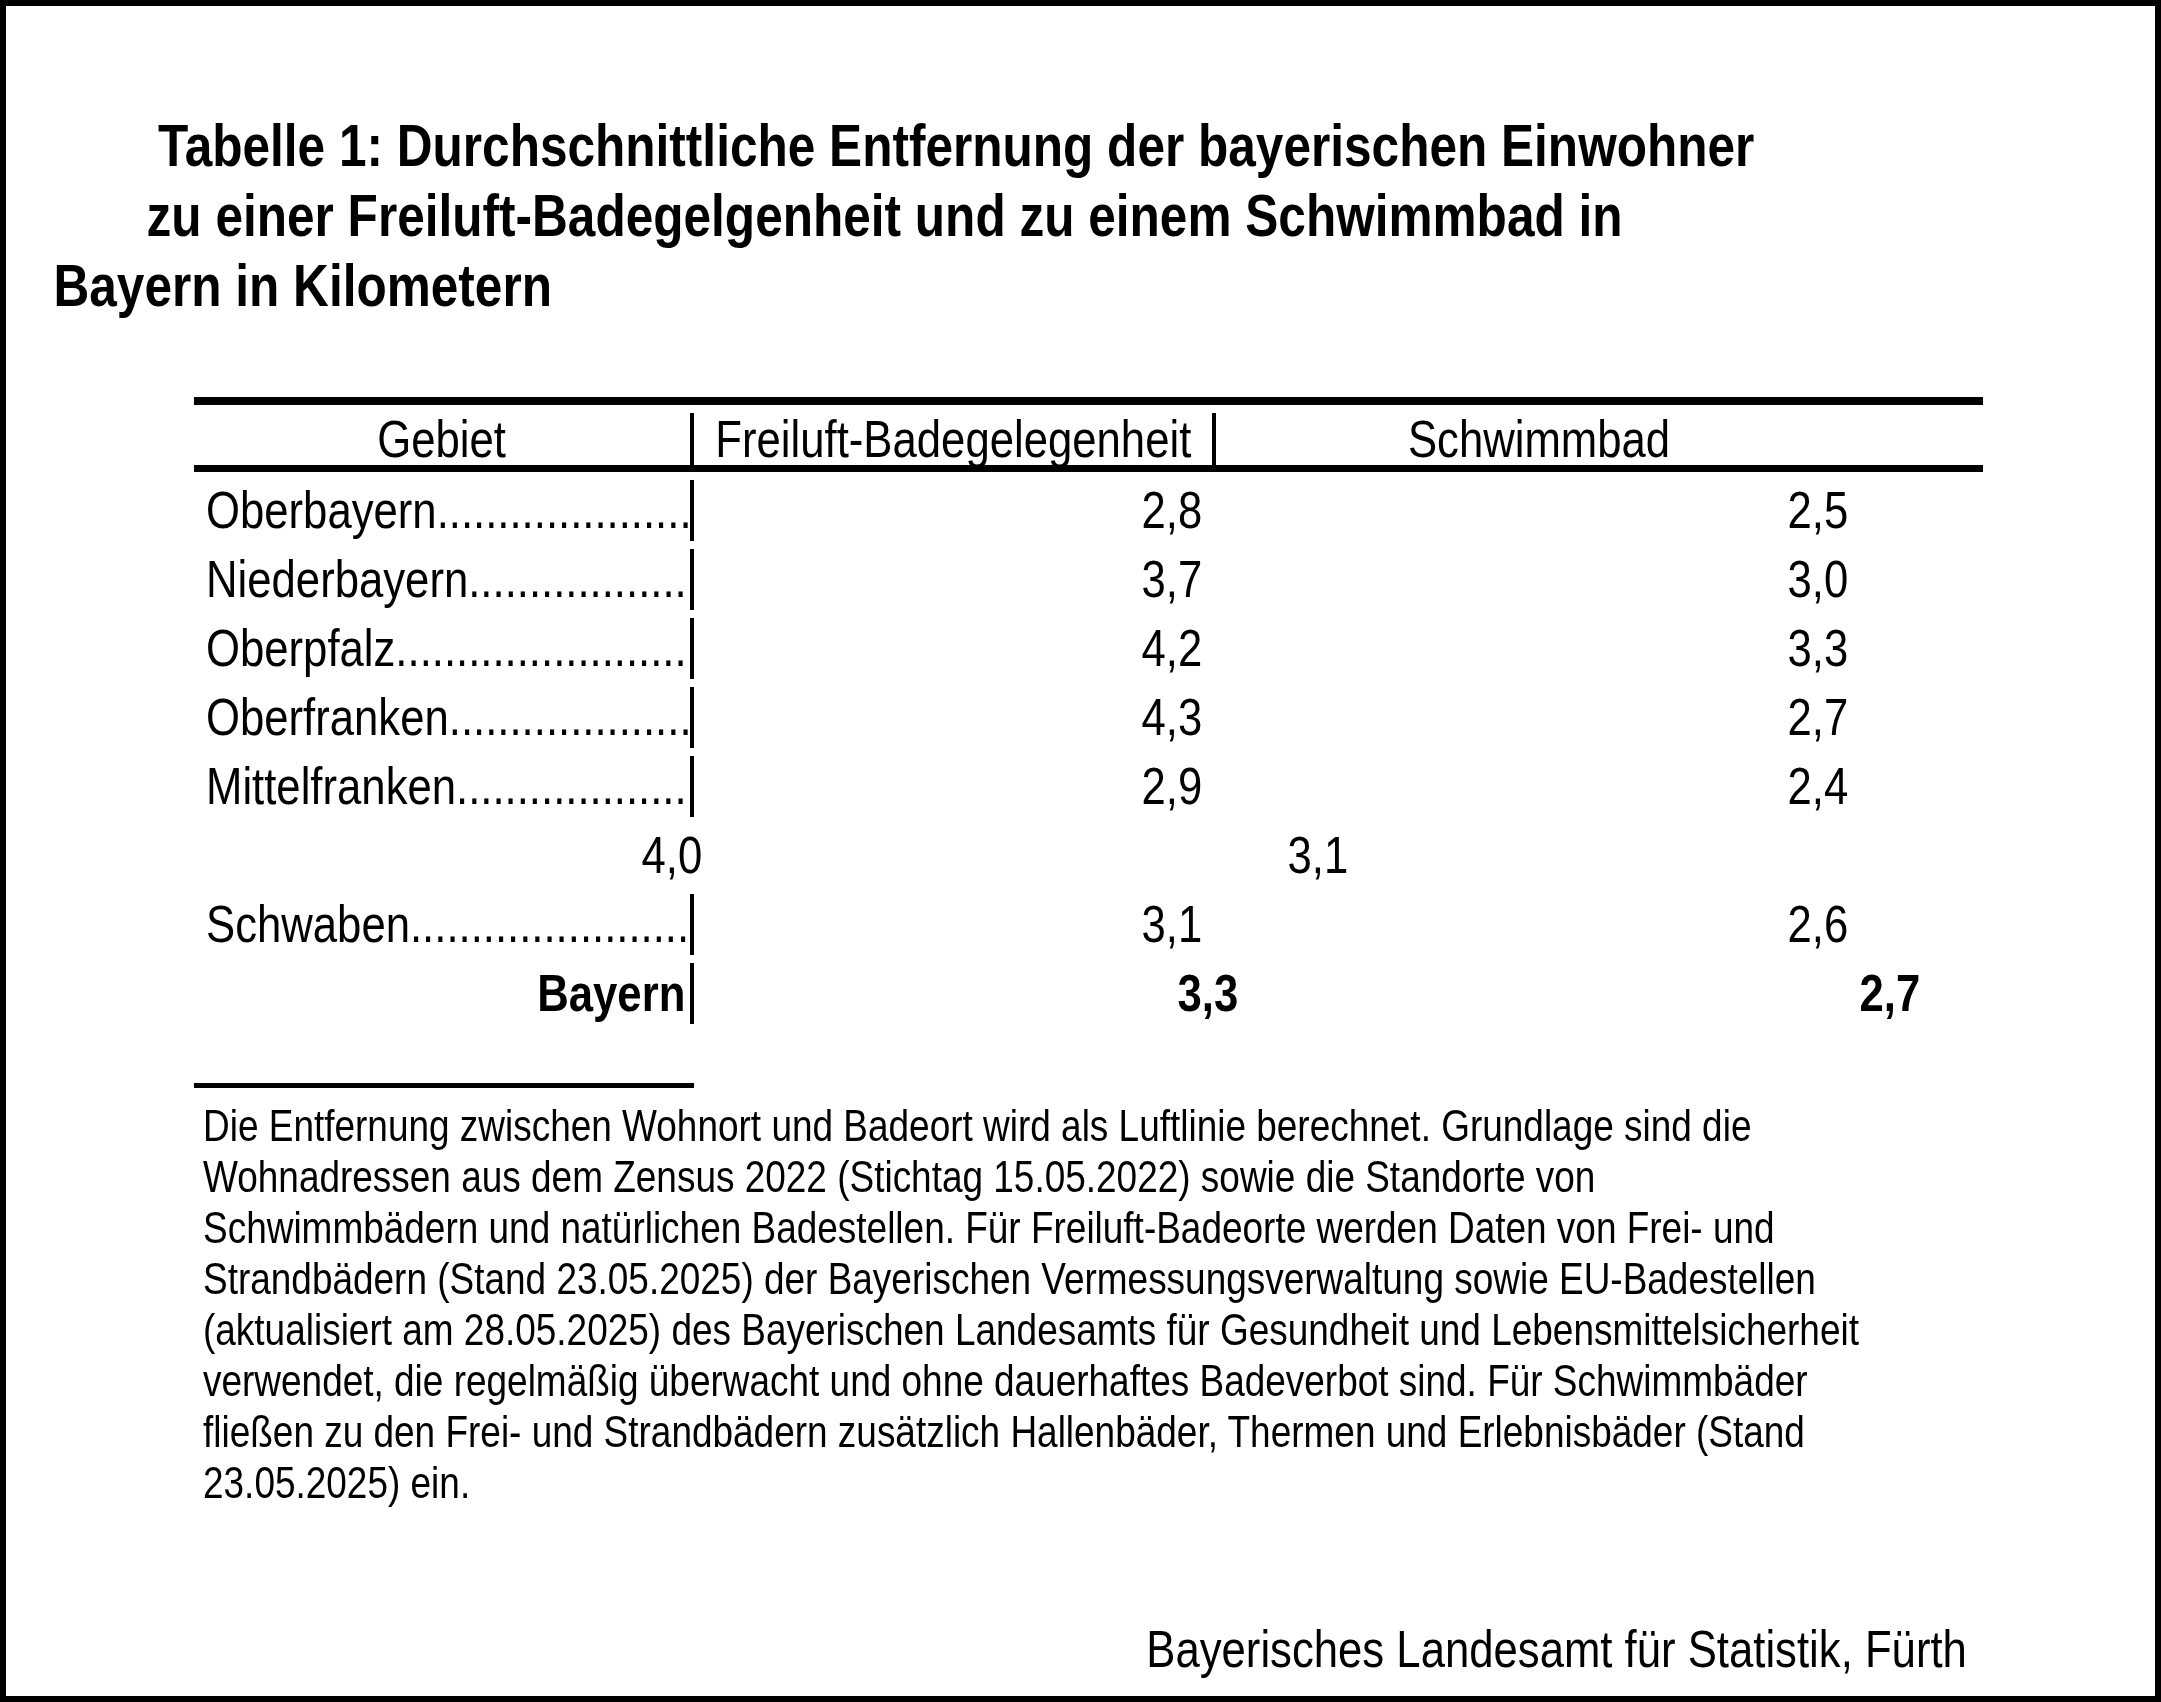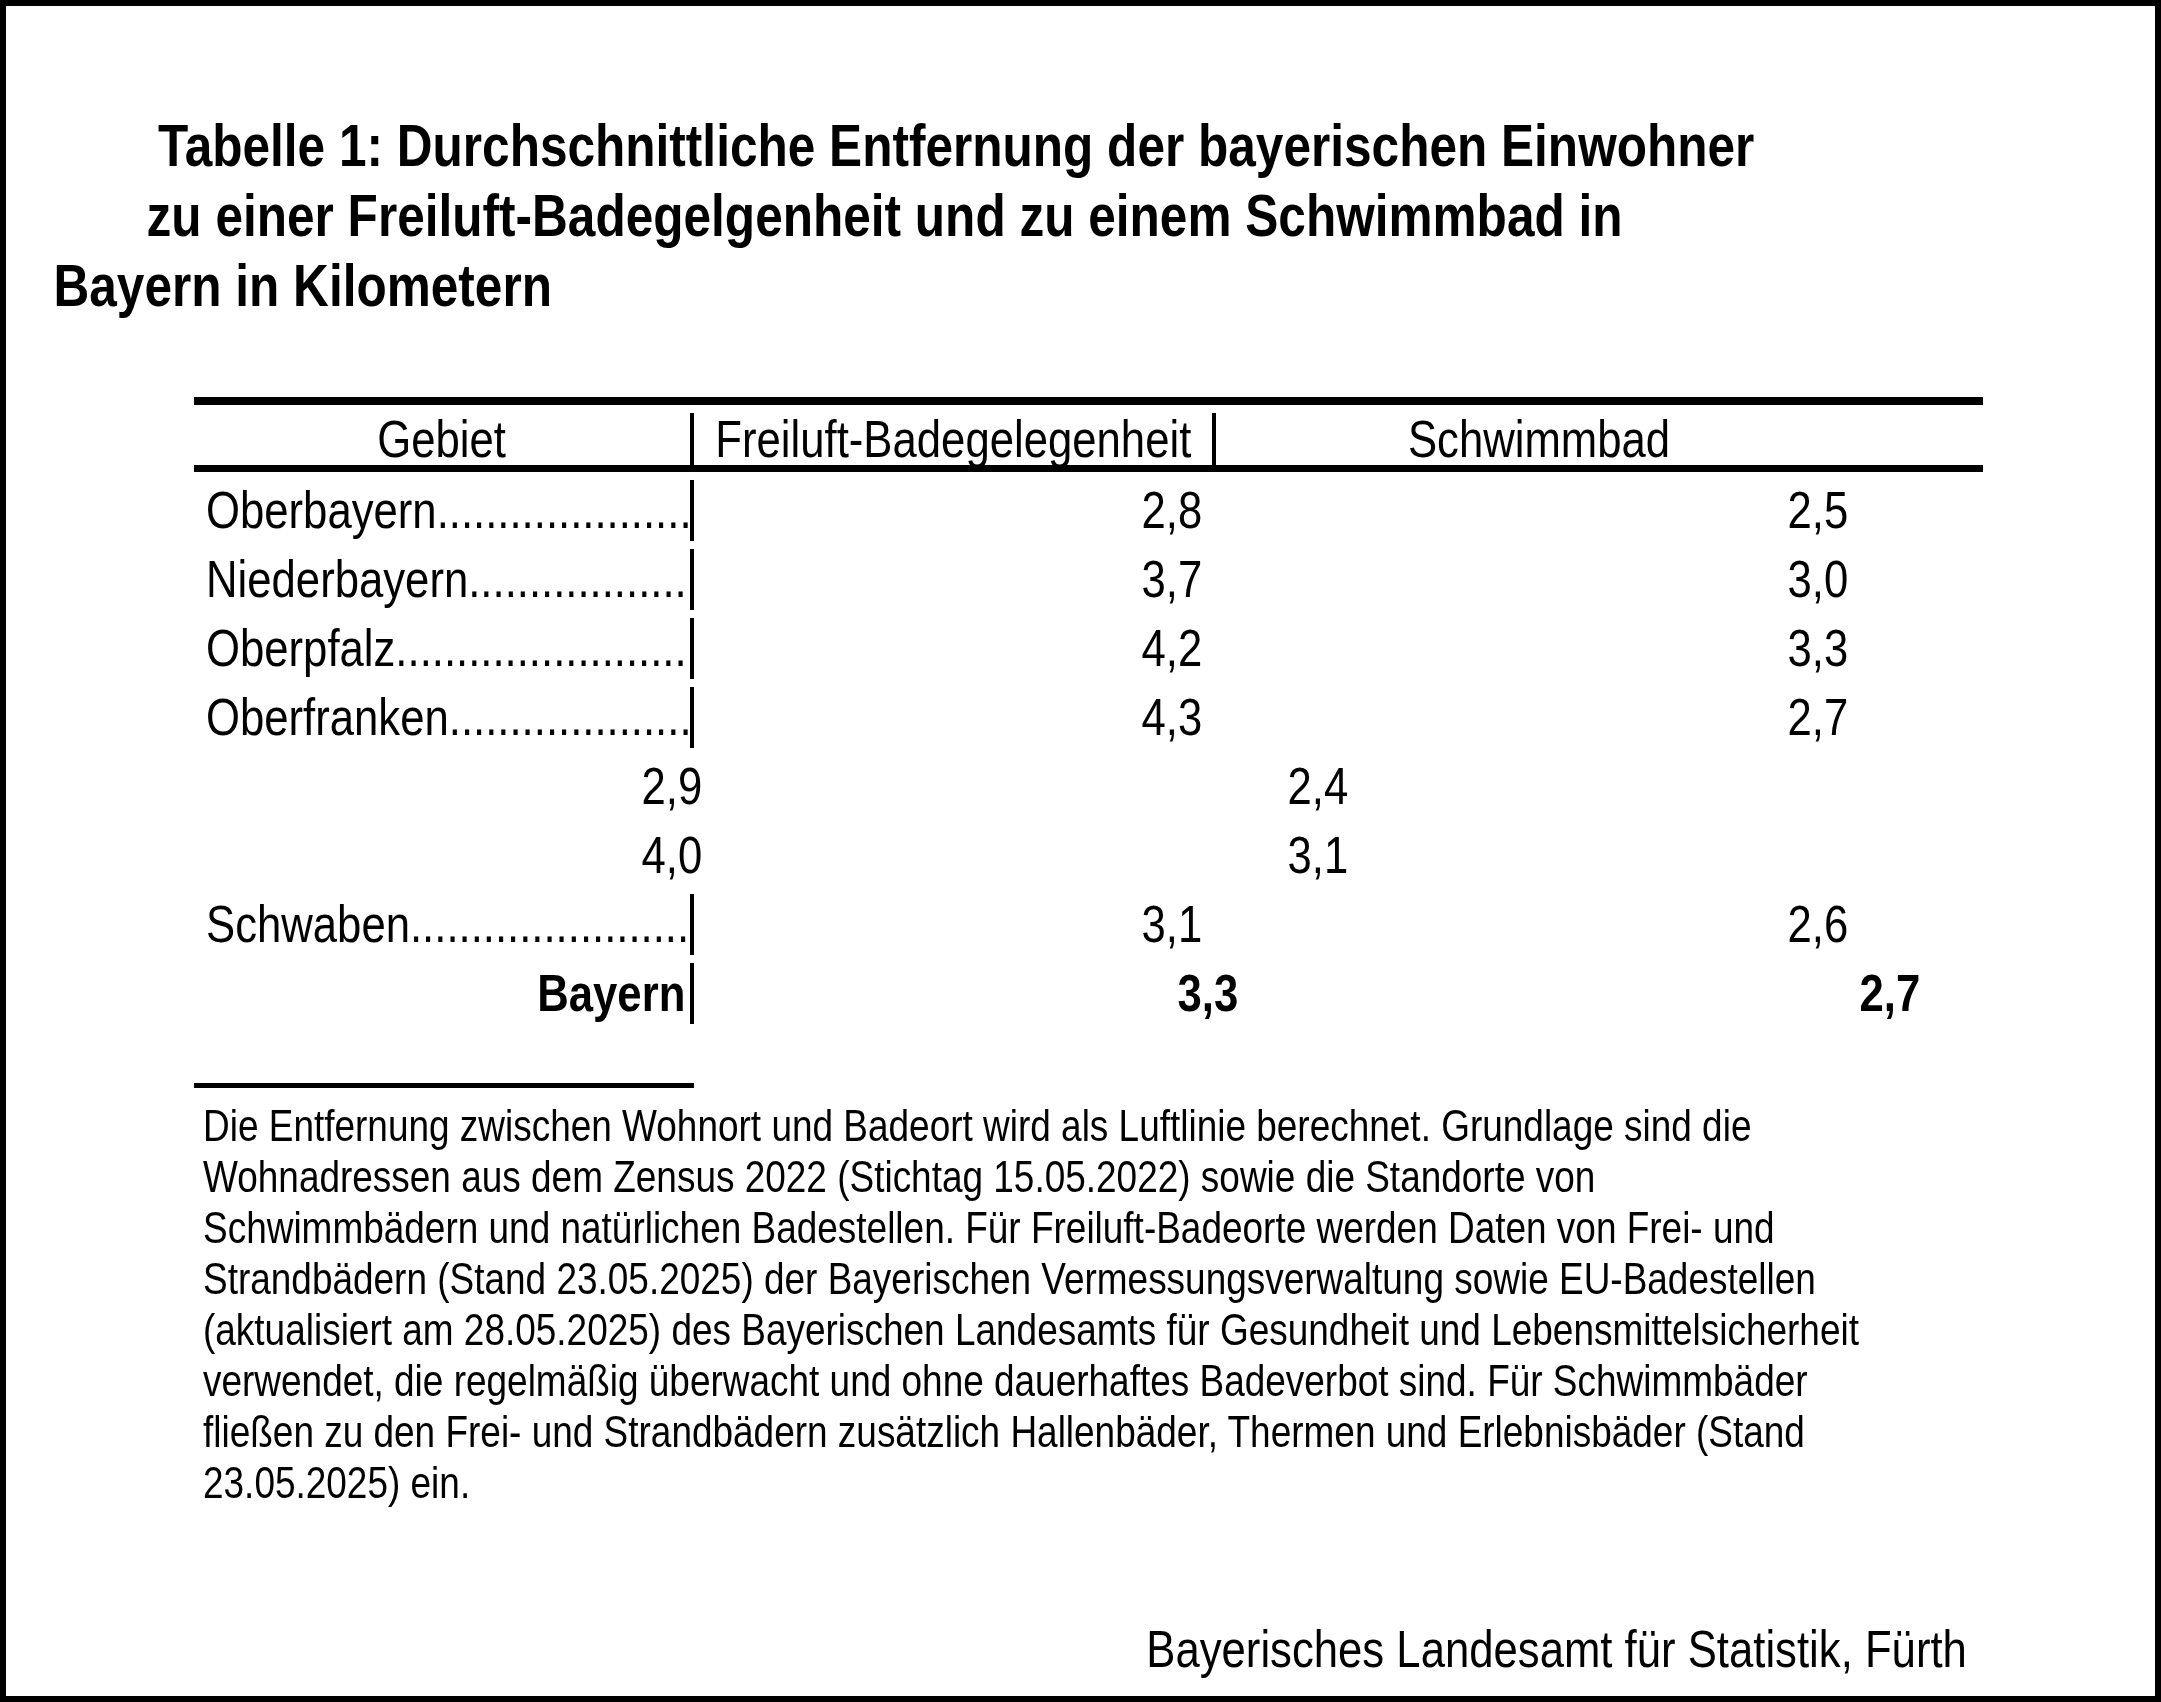--- a/index.html
+++ b/index.html
@@ -145,20 +145,23 @@
             <span class="narrow o-left">Oberfranken....................</span>
           </div>
         <div class="cell c2 num">
             <span class="narrow o-right">4,3</span>
           </div>
         <div class="cell c3 num">
             <span class="narrow o-right">2,7</span>
           </div>
       </div>
       <div class="t-row">
+        <div class="cell c1 label">
+            <span class="narrow o-left">Mittelfranken...................</span>
+          </div>
         <div class="cell c2 num">
             <span class="narrow o-right">2,9</span>
           </div>
         <div class="cell c3 num">
             <span class="narrow o-right">2,4</span>
           </div>
       </div>
       <div class="t-row">
         <div class="cell c2 num">
             <span class="narrow o-right">4,0</span>

